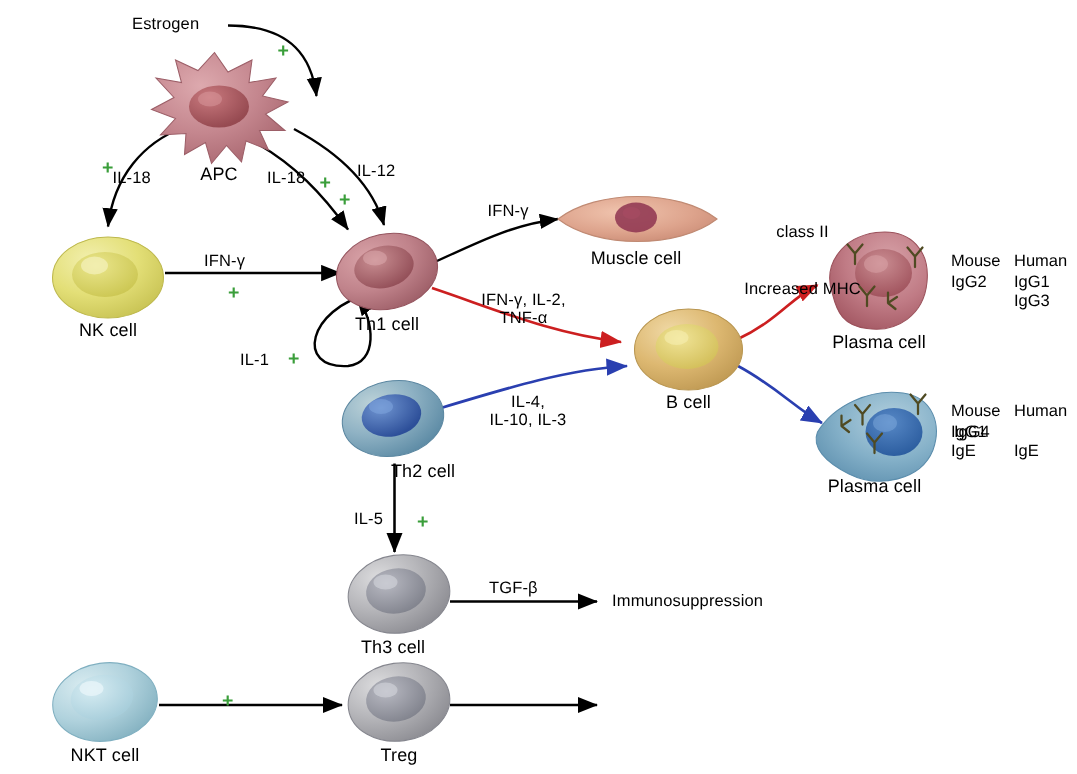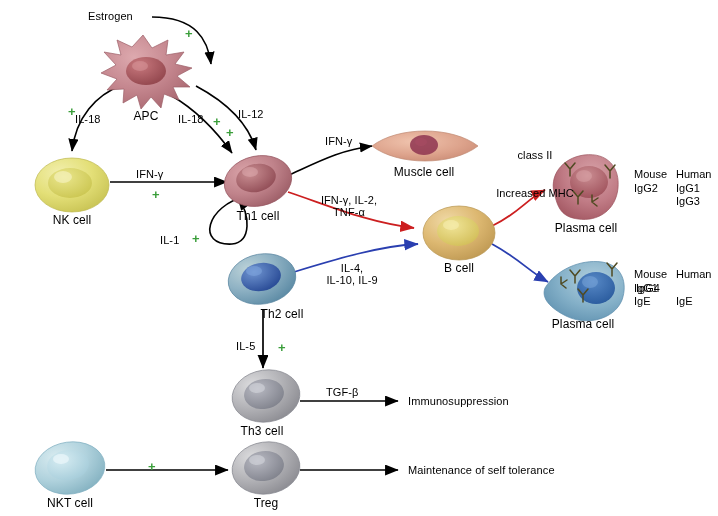--- a/index.html
+++ b/index.html
@@ -327,30 +327,29 @@
   <div class="lbl" style="left:178px; top:113px;">IL-18</div>
   <div class="lbl" style="left:238px; top:108px;">IL-12</div>
   <div class="lbl" style="left:136px; top:168px;">IFN-γ</div>
   <div class="lbl" style="left:160px; top:234px;">IL-1</div>
   <div class="lbl" style="left:325px; top:135px;">IFN-γ</div>
 
   <div class="lbl center" style="left:349px; top:194px;">IFN-γ, IL-2,</div>
   <div class="lbl center" style="left:349px; top:206px;">TNF-α</div>
 
   <div class="lbl center" style="left:352px; top:262px;">IL-4,</div>
-  <div class="lbl center" style="left:352px; top:274px;">IL-10, IL-9</div>
+  <div class="lbl center" style="left:352px; top:274px;">IL-10, IL-3</div>
 
   <div class="lbl" style="left:236px; top:340px;">IL-5</div>
   <div class="lbl" style="left:326px; top:386px;">TGF-β</div>
 
   <div class="lbl center" style="left:535px; top:141px;margin-top:46px;">Increased MHC</div>
   <div class="lbl center" style="left:535px; top:149px;">class II</div>
 
   <div class="lbl" style="left:408px; top:395px;">Immunosuppression</div>
-  <div class="lbl" style="left:408px; top:464px;">Maintenance of self tolerance</div>
 
   <div class="ig" style="left:634px; top:168px;">Mouse</div>
   <div class="ig" style="left:676px; top:168px;">Human</div>
   <div class="ig" style="left:634px; top:182px;">IgG2</div>
   <div class="ig" style="left:676px; top:182px;">IgG1</div>
   <div class="ig" style="left:676px; top:195px;">IgG3</div>
 
   <div class="ig" style="left:634px; top:268px;">Mouse</div>
   <div class="ig" style="left:676px; top:268px;">Human</div>
   <div class="ig" style="left:634px; top:282px;">IgG1</div>

